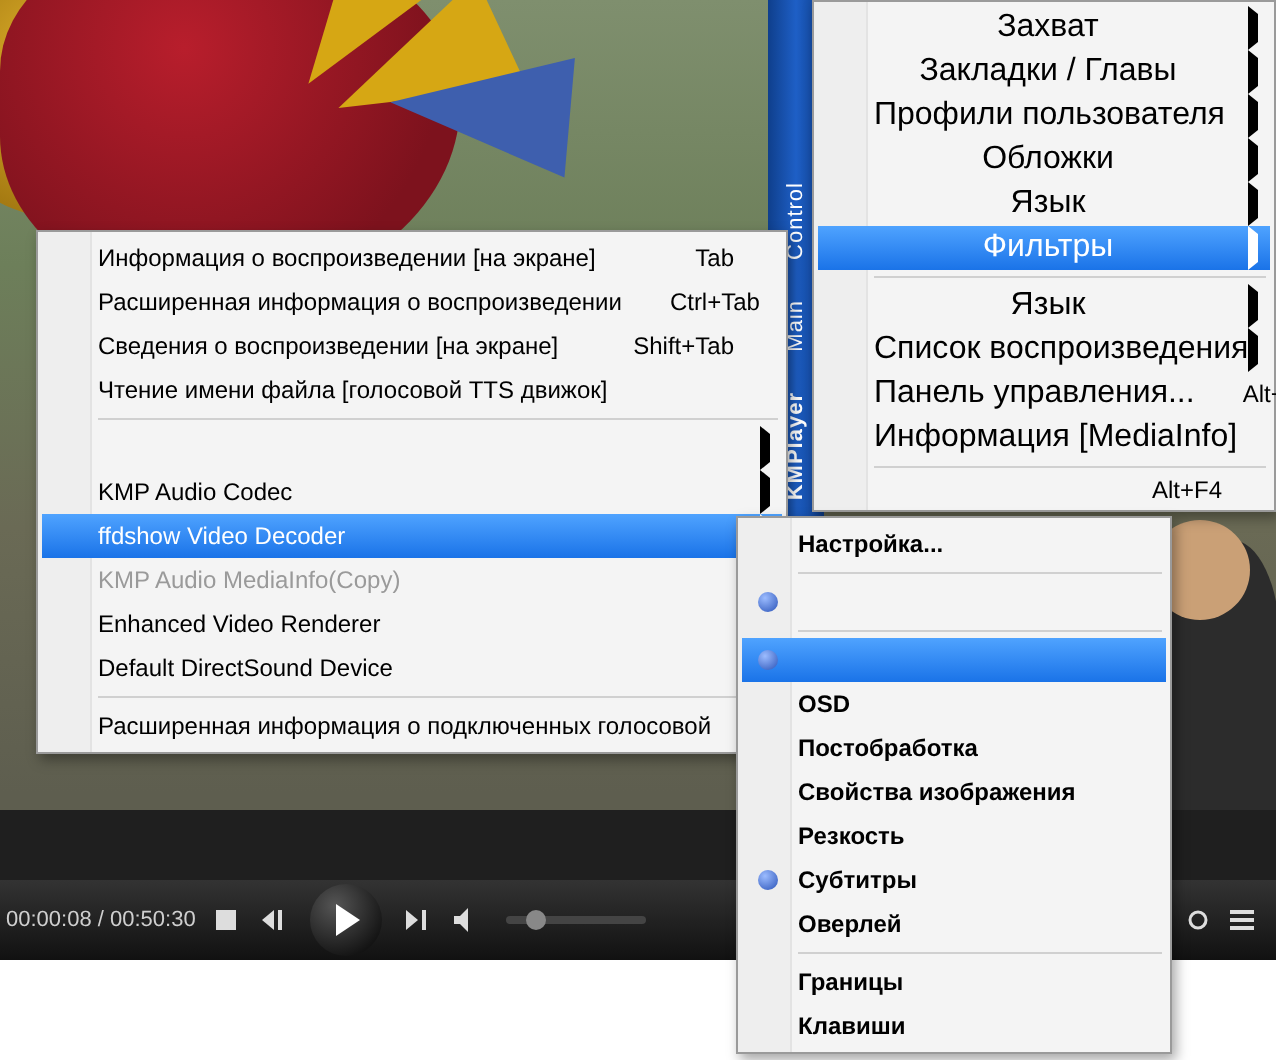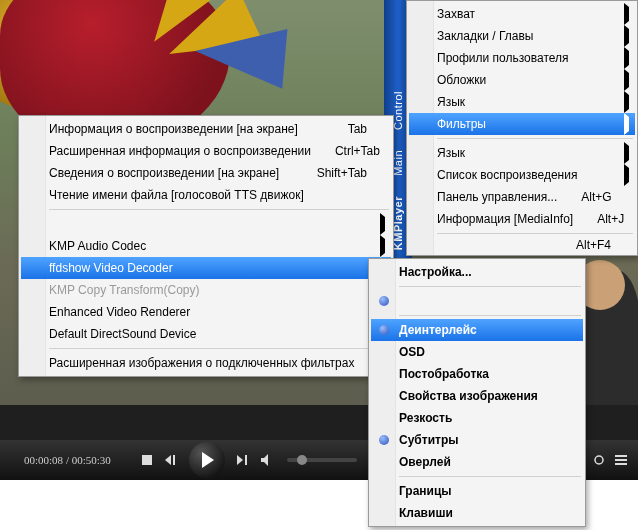--- a/index.html
+++ b/index.html
@@ -9,21 +9,21 @@
   .video{position:absolute;left:0;top:0;width:638px;height:440px;background:linear-gradient(180deg,#7f8f6e 0%,#6d7f5a 30%,#6a6a55 60%,#5e5e4f 90%);}
   .v-hat{position:absolute;left:0;top:-30px;width:230px;height:180px;background:radial-gradient(circle at 40% 30%,#b81e2c 0%,#7d121d 70%);border-radius:40% 50% 60% 50%;}
   .v-hat2{position:absolute;left:-40px;top:-40px;width:150px;height:150px;background:radial-gradient(circle at 50% 50%,#e8b92e 0%,#a57a12 70%);border-radius:50%;}
   .v-spike{position:absolute;width:0;height:0;border-left:30px solid transparent;border-right:30px solid transparent;border-top:90px solid #d6a714;}
   .v-p1{position:absolute;left:560px;top:270px;width:80px;height:170px;background:#2c2c2c;border-radius:30% 30% 0 0;}
   .v-p1h{position:absolute;left:575px;top:260px;width:50px;height:50px;background:#caa076;border-radius:50%;}
   .adbar{position:absolute;left:0;top:405px;width:638px;height:35px;background:#1f1f1f;}
 
   
   .ctrl{position:absolute;left:0;top:440px;width:638px;height:40px;background:linear-gradient(#333,#111);color:#cfcfcf;display:flex;align-items:center;font-size:11px;}
-  .ctrl .time{padding:0 24px;white-space:nowrap;font-family:Liberation Serif, serif;}
+  .ctrl .time{padding:0 3px;white-space:nowrap;}
   .ctrl .btn{width:18px;height:18px;margin:0 3px;color:#eee;display:flex;align-items:center;justify-content:center;cursor:pointer;}
   .ctrl .btn svg{display:block;}
   .ctrl .play{width:36px;height:36px;border-radius:50%;background:radial-gradient(circle at 35% 30%,#555,#000);margin:0 6px;display:flex;align-items:center;justify-content:center;cursor:pointer;}
   .ctrl .vol{width:70px;height:4px;background:#444;border-radius:2px;margin:0 8px;position:relative;}
   .ctrl .vol .knob{position:absolute;left:10px;top:-3px;width:10px;height:10px;border-radius:50%;background:#888;}
   .ctrl .spacer{flex:1;}
   .ctrl .right .btn{margin:0 2px;}
 
   .below{position:absolute;left:0;top:480px;width:638px;height:50px;background:#fff;}
 
@@ -39,21 +39,21 @@
   .menu .row.disabled{color:#9a9a9a;}
   .menu .row .label{flex:1;text-align:left;}
   .menu .row .sc{margin-left:24px;color:inherit;}
   .menu .row .sub{position:absolute;right:6px;}
   .menu .sep{height:1px;margin:3px 2px 3px 28px;background:#d0d0d0;}
   .menu .bullet{position:absolute;left:8px;width:10px;height:10px;border-radius:50%;background:radial-gradient(circle at 35% 30%,#9cbcff,#2a53b8);}
   .arrow-r{width:0;height:0;border-top:4px solid transparent;border-bottom:4px solid transparent;border-left:5px solid currentColor;}
 
   
   #menu-main{right:0;top:0;width:226px;}
-  #menu-main .row .label{font-size:12px;}
+  #menu-main .row .label{font-size:16px;text-align:center;}
   #menu-left{left:18px;top:115px;width:370px;}
   #menu-ffd {left:368px;top:258px;width:212px;font-weight:bold;}
 
   .bar-left{position:absolute;left:0;top:0;width:26px;bottom:0;border-right:1px solid #e3e3e3;background:#eee;}
   .menu .rows{position:relative;}
 </style>
 </head>
 <body>
 
 <div class="stage">
@@ -202,51 +202,50 @@
         </div>
       <div class="row">
           <span class="label">KMP Audio Codec</span>
           <span class="sub"><span class="arrow-r"></span></span>
         </div>
       <div class="row hover">
           <span class="label">ffdshow Video Decoder</span>
           <span class="sub"><span class="arrow-r"></span></span>
         </div>
       <div class="row disabled">
-          <span class="label">KMP Copy Transform(Copy)</span>
+          <span class="label">KMP Audio MediaInfo(Copy)</span>
         </div>
       <div class="row">
           <span class="label">Enhanced Video Renderer</span>
           <span class="sub"><span class="arrow-r"></span></span>
         </div>
       <div class="row">
           <span class="label">Default DirectSound Device</span>
           <span class="sub"><span class="arrow-r"></span></span>
         </div>
       <div class="sep"></div>
       <div class="row">
-          <span class="label">Расширенная изображения о подключенных фильтрах</span>
+          <span class="label">Расширенная информация о подключенных голосовой</span>
         </div>
     </div>
   </div>
 
   <div id="menu-ffd" class="menu">
     <div class="bar-left"></div>
     <div class="rows">
       <div class="row">
           <span class="label">Настройка...</span>
         </div>
       <div class="sep"></div>
       <div class="row">
           <span class="bullet"></span>
         </div>
       <div class="sep"></div>
       <div class="row hover">
           <span class="bullet"></span>
-          <span class="label">Деинтерлейс</span>
         </div>
       <div class="row">
           <span class="label">OSD</span>
         </div>
       <div class="row">
           <span class="label">Постобработка</span>
         </div>
       <div class="row">
           <span class="label">Свойства изображения</span>
         </div>

